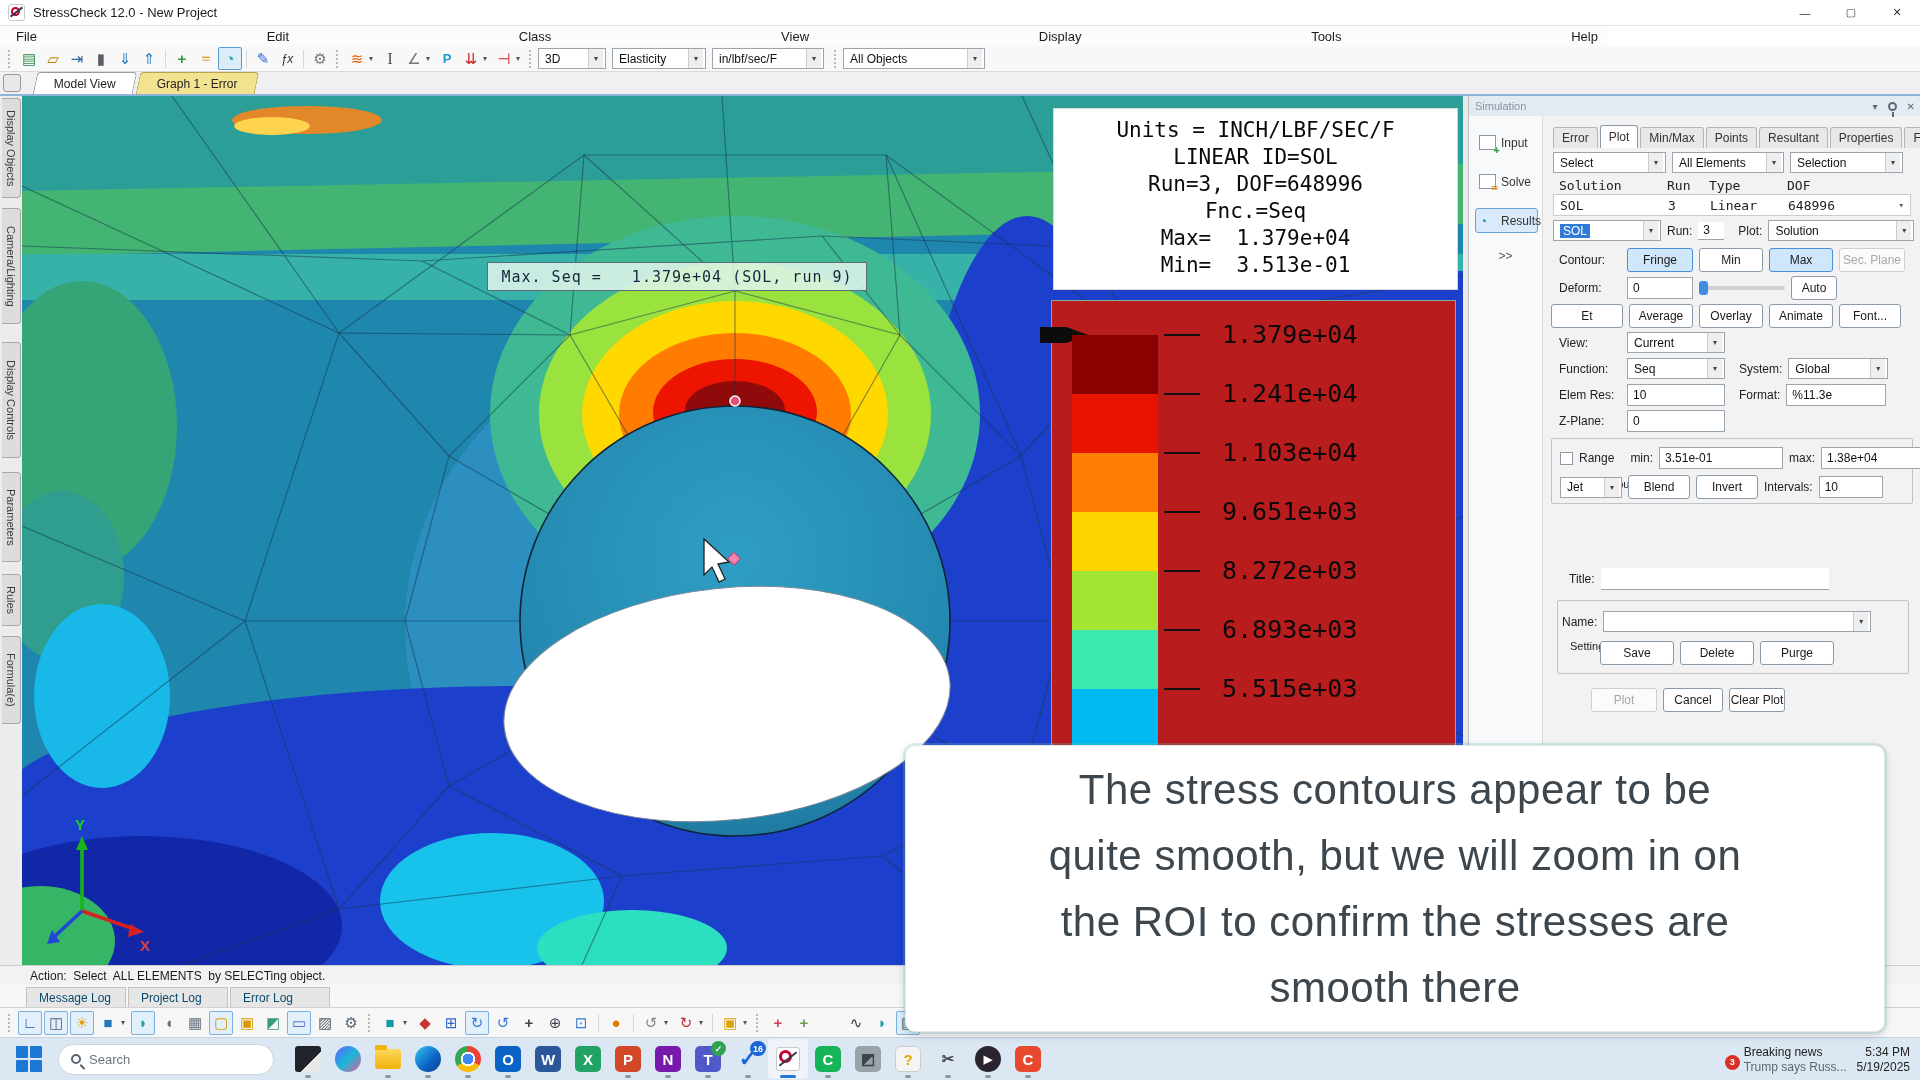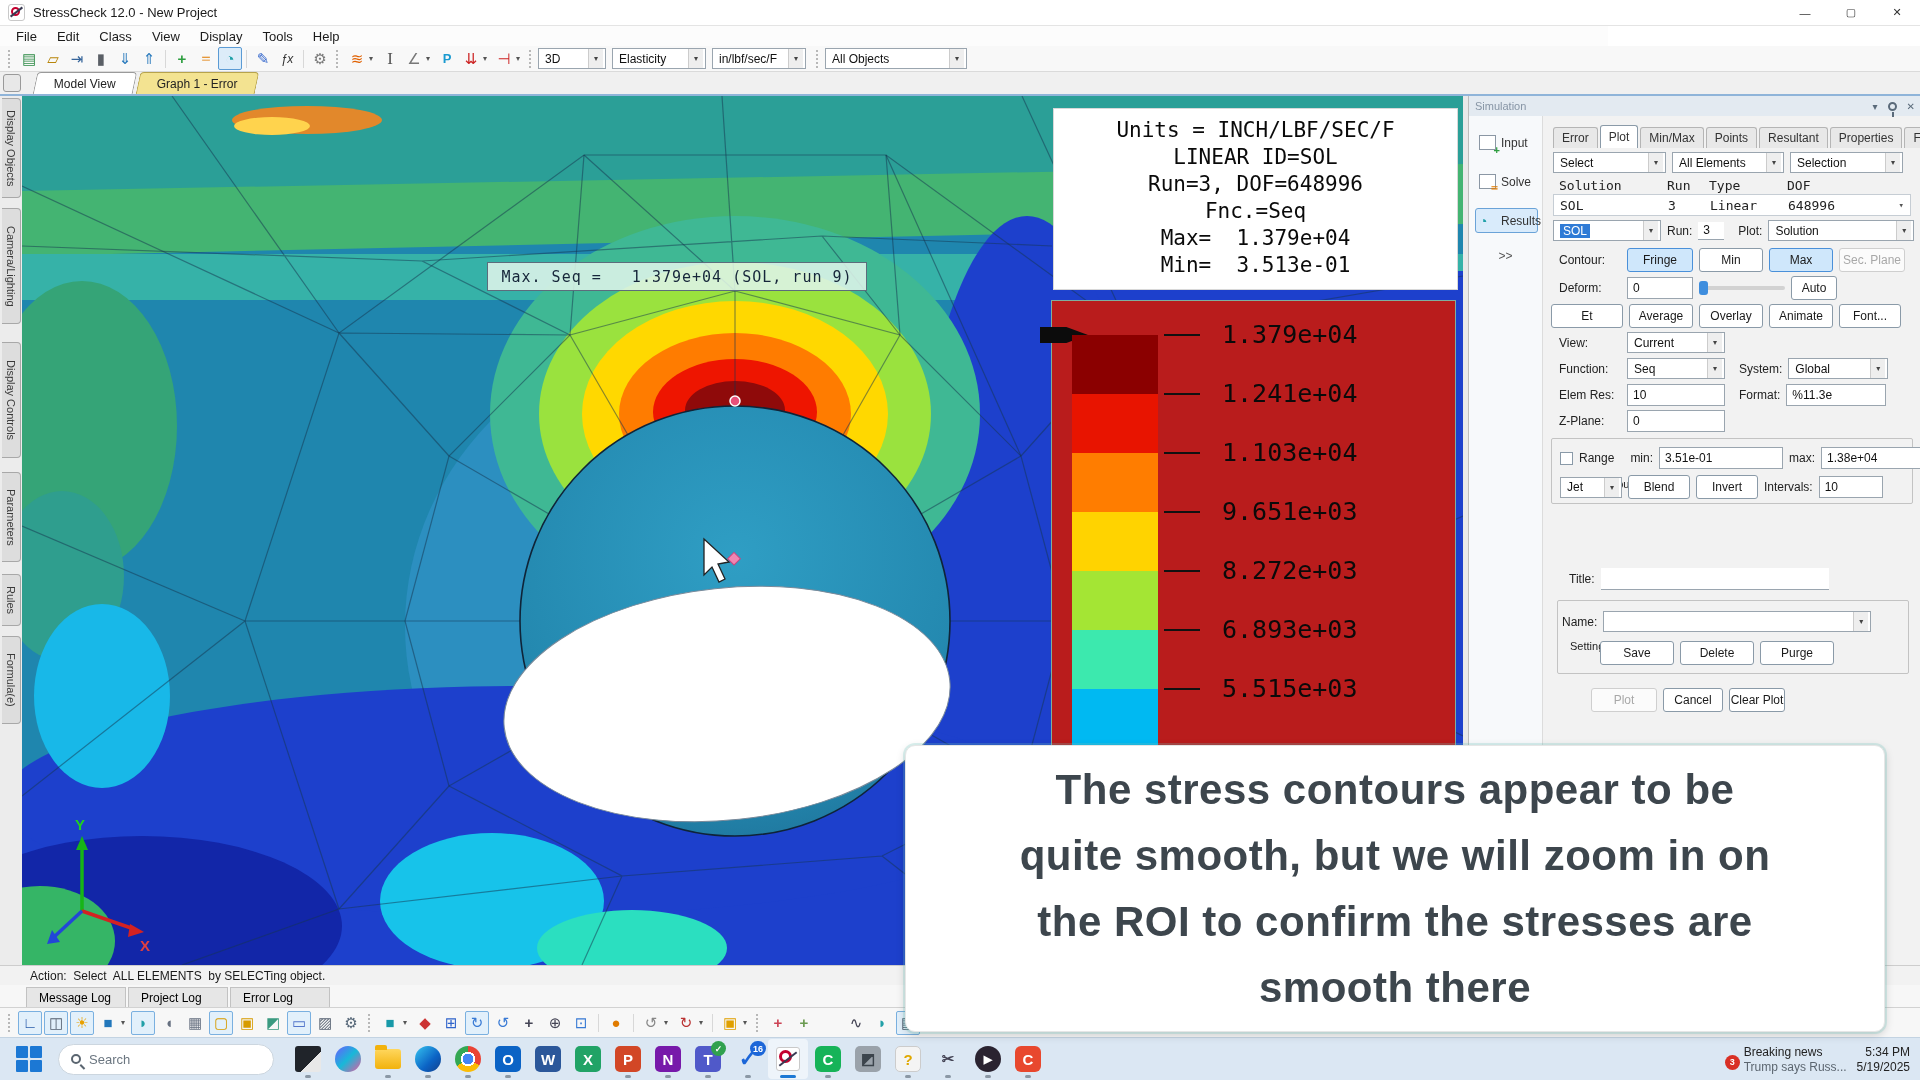--- a/index.html
+++ b/index.html
@@ -14,21 +14,21 @@
     position:relative; background:#fff; }
   .sc-logo i { position:absolute; left:2px; top:2px; width:9px; height:9px; border:2px solid #c4002f; border-radius:50%; }
   .sc-logo u { position:absolute; left:0; top:6px; width:15px; height:2px; background:#3a3a52; transform:rotate(-38deg); }
   .titlebar .ttext { font-size:13px; color:#1b1b1b; }
   .winbtns { margin-left:auto; display:flex; height:26px; }
   .winbtn { width:46px; height:26px; display:flex; align-items:center; justify-content:center;
     font-size:11px; color:#333; }
 
   
   .menubar { position:absolute; left:0; top:26px; width:1608px; height:20px; background:#fcfcfc;
-    display:flex; align-items:center; padding-left:6px; }
+    display:flex; align-items:center; padding-left:6px;justify-content:space-between; }
   .menu-item { font-size:13px; color:#1b1b1b; padding:1px 10px; }
 
   
   .toolbar { position:absolute; left:0; top:46px; width:1920px; height:26px; background:#f8f8f8;
     border-bottom:1px solid #dadada; display:flex; align-items:center; padding-left:4px; }
   .grip { width:5px; height:18px; border-left:2px dotted #b8b8b8; margin:0 4px; }
   .vsep { width:1px; height:18px; background:#d8d8d8; margin:0 4px; }
   .tt { width:24px; height:23px; display:flex; align-items:center; justify-content:center;
     font-size:15px; border:1px solid transparent; border-radius:2px; }
   .tt.sel { border-color:#5b9bd5; background:#dcecf9; }
@@ -118,21 +118,21 @@
   .grp > .gt { position:absolute; top:-8px; left:8px; background:#f2f2f2; padding:0 4px; font-size:11px; color:#222;margin-top:47px; }
   .cbx { width:13px; height:13px; border:1px solid #8a9aa8; background:#fff; }
 
   
   .statusbar { position:absolute; left:0; top:965px; width:1920px; height:20px; background:#f2f2f2;
     border-top:1px solid #cdcdcd; display:flex; align-items:center; font-size:12px; color:#1a1a1a;
     padding-left:30px; white-space:pre; }
   .logtabs { position:absolute; left:0; top:985px; width:1920px; height:22px; background:#f7f7f7; display:flex;
     align-items:flex-end; padding-left:26px; }
   .ltab { height:20px; min-width:100px; padding:0 12px; background:#e6e6e6; border:1px solid #c2c2c2;
-    border-bottom:none; font-size:12px; color:#000000; display:flex; align-items:center; margin-right:2px; }
+    border-bottom:none; font-size:12px; color:#0c4a6e; display:flex; align-items:center; margin-right:2px; }
   .btoolbar { position:absolute; left:0; top:1007px; width:1920px; height:30px; background:#f7f7f7;
     border-top:1px solid #d2d2d2; display:flex; align-items:center; padding-left:4px; }
   .bt { width:24px; height:24px; display:flex; align-items:center; justify-content:center; font-size:15px;
     border:1px solid transparent; border-radius:2px; margin:0 1px; }
   .bt.sel { border-color:#7ab0e0; background:#e2f0fb; }
 
   
   .taskbar { position:absolute; left:0; top:1037px; width:1920px; height:43px; background:#dbe7f3;
     border-top:1px solid #c3d3e2; display:flex; align-items:center; }
   .start { width:26px; height:26px; margin-left:16px; display:grid; grid-template-columns:12px 12px; gap:2px; }
@@ -162,21 +162,21 @@
   .widgeticon { width:26px; height:26px; border-radius:5px; position:relative;
     background:linear-gradient(135deg,#3f6fd8 45%,#e85aa0 55%); }
   .newsline { font-size:12px; color:#222; line-height:15px; }
   .newsline .sub { color:#5c6670; }
   .clock { font-size:12px; color:#222; text-align:right; line-height:15px; }
 
   
   .caption { position:absolute; left:905px; top:745px; width:980px; height:287px; background:#ffffff;
     border-radius:10px; border:1px solid #e6e6e6; box-shadow:0 0 0 2px rgba(110,200,190,.25), 0 3px 10px rgba(0,0,0,.18);
     display:flex; flex-direction:column; justify-content:center; text-align:center; z-index:50; }
-  .caption div { font-size:42px; color:#3d464d; line-height:66px; letter-spacing:.5px;font-weight:bold; }
+  .caption div { font-size:42px; color:#3d464d; line-height:66px; letter-spacing:.5px; }
 </style>
 </head>
 <body>
 
 <div class="screen">
 
   <div class="titlebar">
     <span class="sc-logo">
         <i></i>
         <u></u>
@@ -229,21 +229,21 @@
     <span class="ttdd">▾</span>
     <span class="grip"></span>
     <span class="combo tb-combo" style="width:68px">
       <span>3D</span>
       <span class="arr">▾</span>
       </span>
     <span class="combo tb-combo" style="width:94px">
       <span>Elasticity</span>
       <span class="arr">▾</span>
       </span>
-    <span class="combo tb-combo" style="width:94px">
+    <span class="combo tb-combo" style="width:112px">
       <span>in/lbf/sec/F</span>
       <span class="arr">▾</span>
       </span>
     <span class="grip"></span>
     <span class="combo tb-combo" style="width:142px">
       <span>All Objects</span>
       <span class="arr">▾</span>
       </span>
   </div>
 

